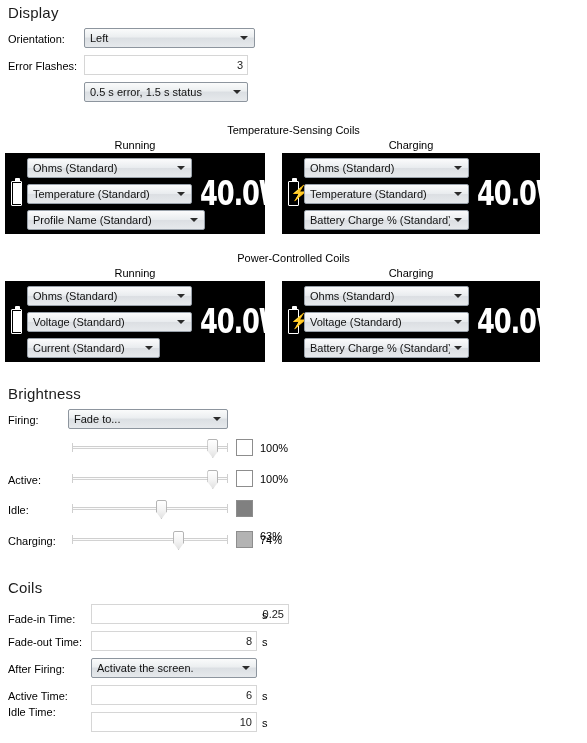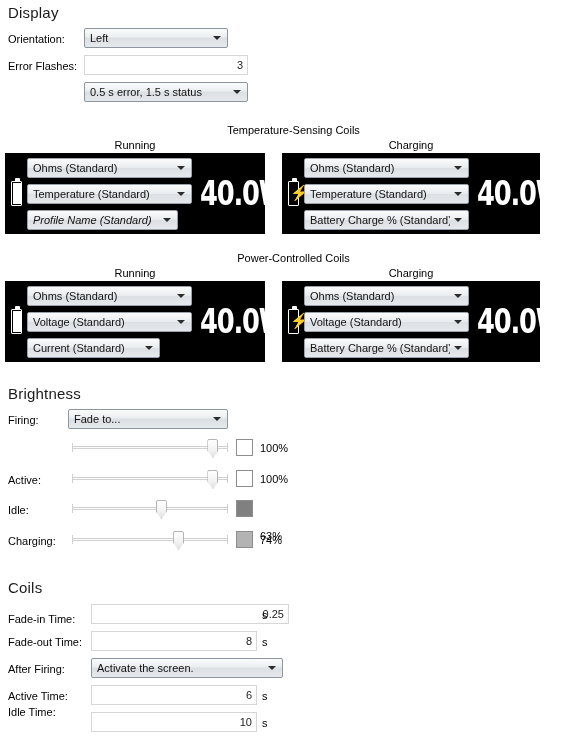--- a/index.html
+++ b/index.html
@@ -214,21 +214,21 @@
     font-size: 11px;
     color: #000;
   }
 </style>
 </head>
 <body>
 
 <div class="abs section-title" style="left:8px; top:4px;">Display</div>
 
 <div class="abs field-label" style="left:8px; top:33px;">Orientation:</div>
-<div class="abs combo raised" style="left:84px; top:28px; width:144px;">
+<div class="abs combo raised" style="left:84px; top:28px; width:171px;">
   <span class="combo-text">Left</span>
   <span class="arrow"><i class="arrow-gl"></i></span>
 </div>
 
 <div class="abs field-label" style="left:8px; top:60px;">Error Flashes:</div>
 <div class="abs textbox" style="left:84px; top:55px; width:164px;">3</div>
 
 <div class="abs combo raised" style="left:84px; top:82px; width:164px;">
   <span class="combo-text">0.5 s error, 1.5 s status</span>
   <span class="arrow"><i class="arrow-gl"></i></span>
@@ -244,21 +244,21 @@
       <div class="fill"></div>
   </div>
   <div class="combo onblack abs" style="left:22px; top:5px; width:165px;">
     <span class="combo-text">Ohms (Standard)</span>
     <span class="arrow"><i class="arrow-gl"></i></span>
   </div>
   <div class="combo onblack abs" style="left:22px; top:31px; width:165px;">
     <span class="combo-text">Temperature (Standard)</span>
     <span class="arrow"><i class="arrow-gl"></i></span>
   </div>
-  <div class="combo onblack abs" style="left:22px; top:57px; width:151px;font-style:italic;">
+  <div class="combo onblack abs" style="left:22px; top:57px; width:178px;">
     <span class="combo-text">Profile Name (Standard)</span>
     <span class="arrow"><i class="arrow-gl"></i></span>
   </div>
   <div class="abs watts" style="left:195px; top:24px;">40.0W</div>
 </div>
 
 <div class="abs panel-caption" style="left:282px; top:139px; width:258px;">Charging</div>
 <div class="panel" style="left:282px; top:153px; width:258px; height:81px;">
   <div class="batt" style="left:6px; top:25px;">
     <div class="cap"></div>
@@ -377,21 +377,21 @@
 
 <div class="abs field-label" style="left:8px; top:613px;">Fade-in Time:</div>
 <div class="abs textbox" style="left:91px; top:604px; width:198px;">0.25</div>
 <div class="unit" style="left:262px; top:609px;">s</div>
 
 <div class="abs field-label" style="left:8px; top:636px;">Fade-out Time:</div>
 <div class="abs textbox" style="left:91px; top:631px; width:166px;">8</div>
 <div class="unit" style="left:262px; top:636px;">s</div>
 
 <div class="abs field-label" style="left:8px; top:663px;">After Firing:</div>
-<div class="abs combo raised" style="left:91px; top:658px; width:192px;">
+<div class="abs combo raised" style="left:91px; top:658px; width:166px;">
   <span class="combo-text">Activate the screen.</span>
   <span class="arrow"><i class="arrow-gl"></i></span>
 </div>
 
 <div class="abs field-label" style="left:8px; top:690px;">Active Time:</div>
 <div class="abs textbox" style="left:91px; top:685px; width:166px;">6</div>
 <div class="unit" style="left:262px; top:690px;">s</div>
 
 <div class="abs field-label" style="left:8px; top:706px;text-align:center;">Idle Time:</div>
 <div class="abs textbox" style="left:91px; top:712px; width:166px;">10</div>

